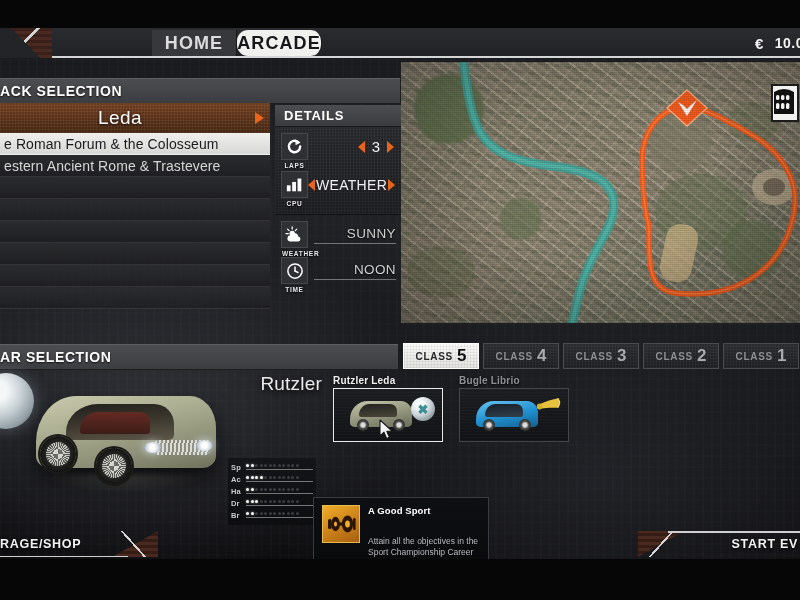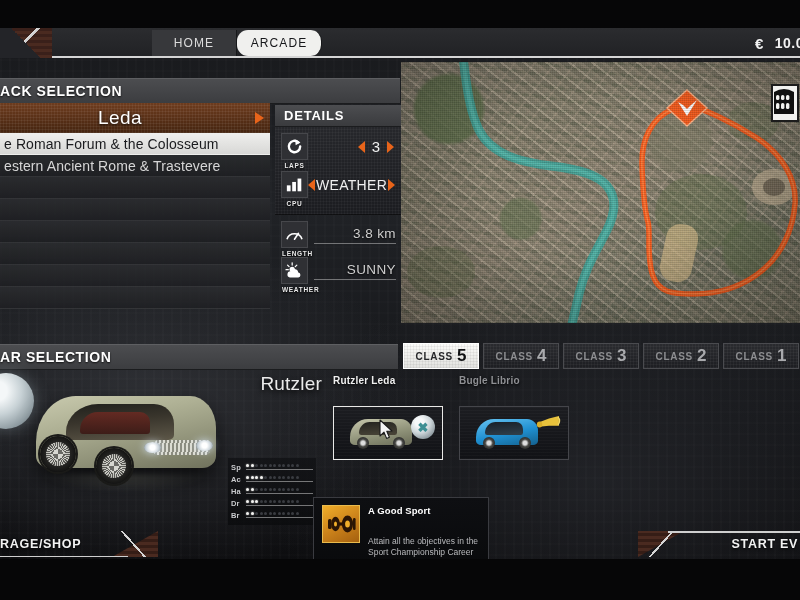--- a/index.html
+++ b/index.html
@@ -48,21 +48,21 @@
     background:linear-gradient(135deg,#0000 0 44%, #d8d8d8 44% 47%, #0000 47%);
   }
   .corner-mask{
     position:absolute; left:0; top:0; width:52px; height:30px;
     background:linear-gradient(45deg,#232428 0 50%, transparent 50%);
   }
   #tabs{ position:absolute; left:152px; top:0; display:flex; height:30px; }
   .tab{
     width:85px; height:26px; margin-top:2px;
     display:flex; align-items:center; justify-content:center;
-    font-size:12px; font-weight:normal; letter-spacing:1.1px;
+    font-size:18px; font-weight:bold; letter-spacing:1.1px;
     background:#37383b; color:#dcdcdc; cursor:pointer;
     border-right:1px solid #17181a;
   }
   .tab.active{ background:#f0f0ee; color:#16171a;border-radius:11px; }
   #wallet{
     position:absolute; right:-4px; top:0; height:30px;
     display:flex; align-items:center; gap:11px;
     font-size:14px; font-weight:bold; color:#f2f2f2; letter-spacing:.5px;
   }
   #wallet .cur{ font-size:15px; }
@@ -279,21 +279,21 @@
   #car-title{
     position:absolute; left:230px; top:372px; width:92px;
     text-align:right; font-size:19px; line-height:23px; color:#eaeaea;
     letter-spacing:.2px; text-shadow:0 2px 5px rgba(0,0,0,.9);
   }
 
   
   .car-thumb{ position:absolute; }
   .car-thumb .cname{
     font-size:10px; font-weight:bold; letter-spacing:.2px;
-    margin-bottom:20px; text-shadow:0 1px 3px #000;
+    margin-bottom:2px; text-shadow:0 1px 3px #000;
   }
   .car-thumb.sel .cname{ color:#f0f0f0; }
   .car-thumb.alt .cname{ color:#8f9094; }
   .car-thumb .box{
     position:relative; width:110px; height:54px; overflow:hidden;
     background:
       repeating-linear-gradient(0deg, rgba(255,255,255,.022) 0 1px, transparent 1px 3px),
       linear-gradient(180deg,#1c1d21,#111216);
   }
   .car-thumb.sel .box{ border:1px solid #e9e9e7; }
@@ -483,33 +483,20 @@
       <div class="dval" style="gap:1px;">
         <span class="ar-l"></span>
         <span class="word">WEATHER</span>
         <span class="ar-rt"></span>
       </div>
     </div>
   </div>
 
   <div class="dgroup-bot" style="padding-top:6px;">
 
-    <div class="drow">
-      <div class="dicon">
-        <svg width="19" height="15" viewBox="0 0 24 18">
-          <path d="M2.5 15 A10 10 0 0 1 21.5 15" fill="none" stroke="#fff" stroke-width="2"></path>
-          <line x1="12" y1="15" x2="17" y2="7.5" stroke="#fff" stroke-width="2" stroke-linecap="round"></line>
-        </svg>
-        <span class="dlabel">LENGTH</span>
-      </div>
-      <div class="statline">
-        <div class="statval">3.8 km</div>
-        <div class="underline"></div>
-      </div>
-    </div>
 
     <div class="drow">
       <div class="dicon">
         <svg width="19" height="17" viewBox="0 0 24 22">
           <g stroke="#fff" stroke-width="1.6" stroke-linecap="round">
             <line x1="9" y1="1" x2="9" y2="4"></line>
               <line x1="3" y1="4" x2="5" y2="6"></line>
             <line x1="15" y1="4" x2="13" y2="6"></line>
               <line x1="1" y1="10" x2="4" y2="10"></line>
           </g>
@@ -517,20 +504,34 @@
           <path d="M6 20 a4 4 0 0 1 .6-7.9 5.4 5.4 0 0 1 10.3 1.4 A3.3 3.3 0 0 1 17 20 Z" fill="#fff"></path>
         </svg>
         <span class="dlabel">WEATHER</span>
       </div>
       <div class="statline">
         <div class="statval">SUNNY</div>
         <div class="underline"></div>
       </div>
     </div>
 
+    <div class="drow">
+      <div class="dicon">
+        <svg width="18" height="18" viewBox="0 0 24 24">
+          <circle cx="12" cy="12" r="9.5" fill="none" stroke="#fff" stroke-width="2"></circle>
+          <line x1="12" y1="12" x2="12" y2="6.5" stroke="#fff" stroke-width="2" stroke-linecap="round"></line>
+          <line x1="12" y1="12" x2="16" y2="14" stroke="#fff" stroke-width="2" stroke-linecap="round"></line>
+        </svg>
+        <span class="dlabel">TIME</span>
+      </div>
+      <div class="statline">
+        <div class="statval">NOON</div>
+        <div class="underline"></div>
+      </div>
+    </div>
   </div>
 </div>
 
 <div id="map">
   <div class="sat"></div>
   <svg viewBox="0 0 399 261">
 
     <path d="M62 -5 C66 30 70 52 78 68 C90 92 118 100 150 104 C176 107 196 112 206 124
              C216 136 214 152 206 168 C196 188 184 206 178 232 C174 250 172 258 170 266" fill="none" stroke="#3e9f95" stroke-width="9" opacity=".92" stroke-linecap="round"></path>
     <path d="M62 -5 C66 30 70 52 78 68 C90 92 118 100 150 104 C176 107 196 112 206 124

